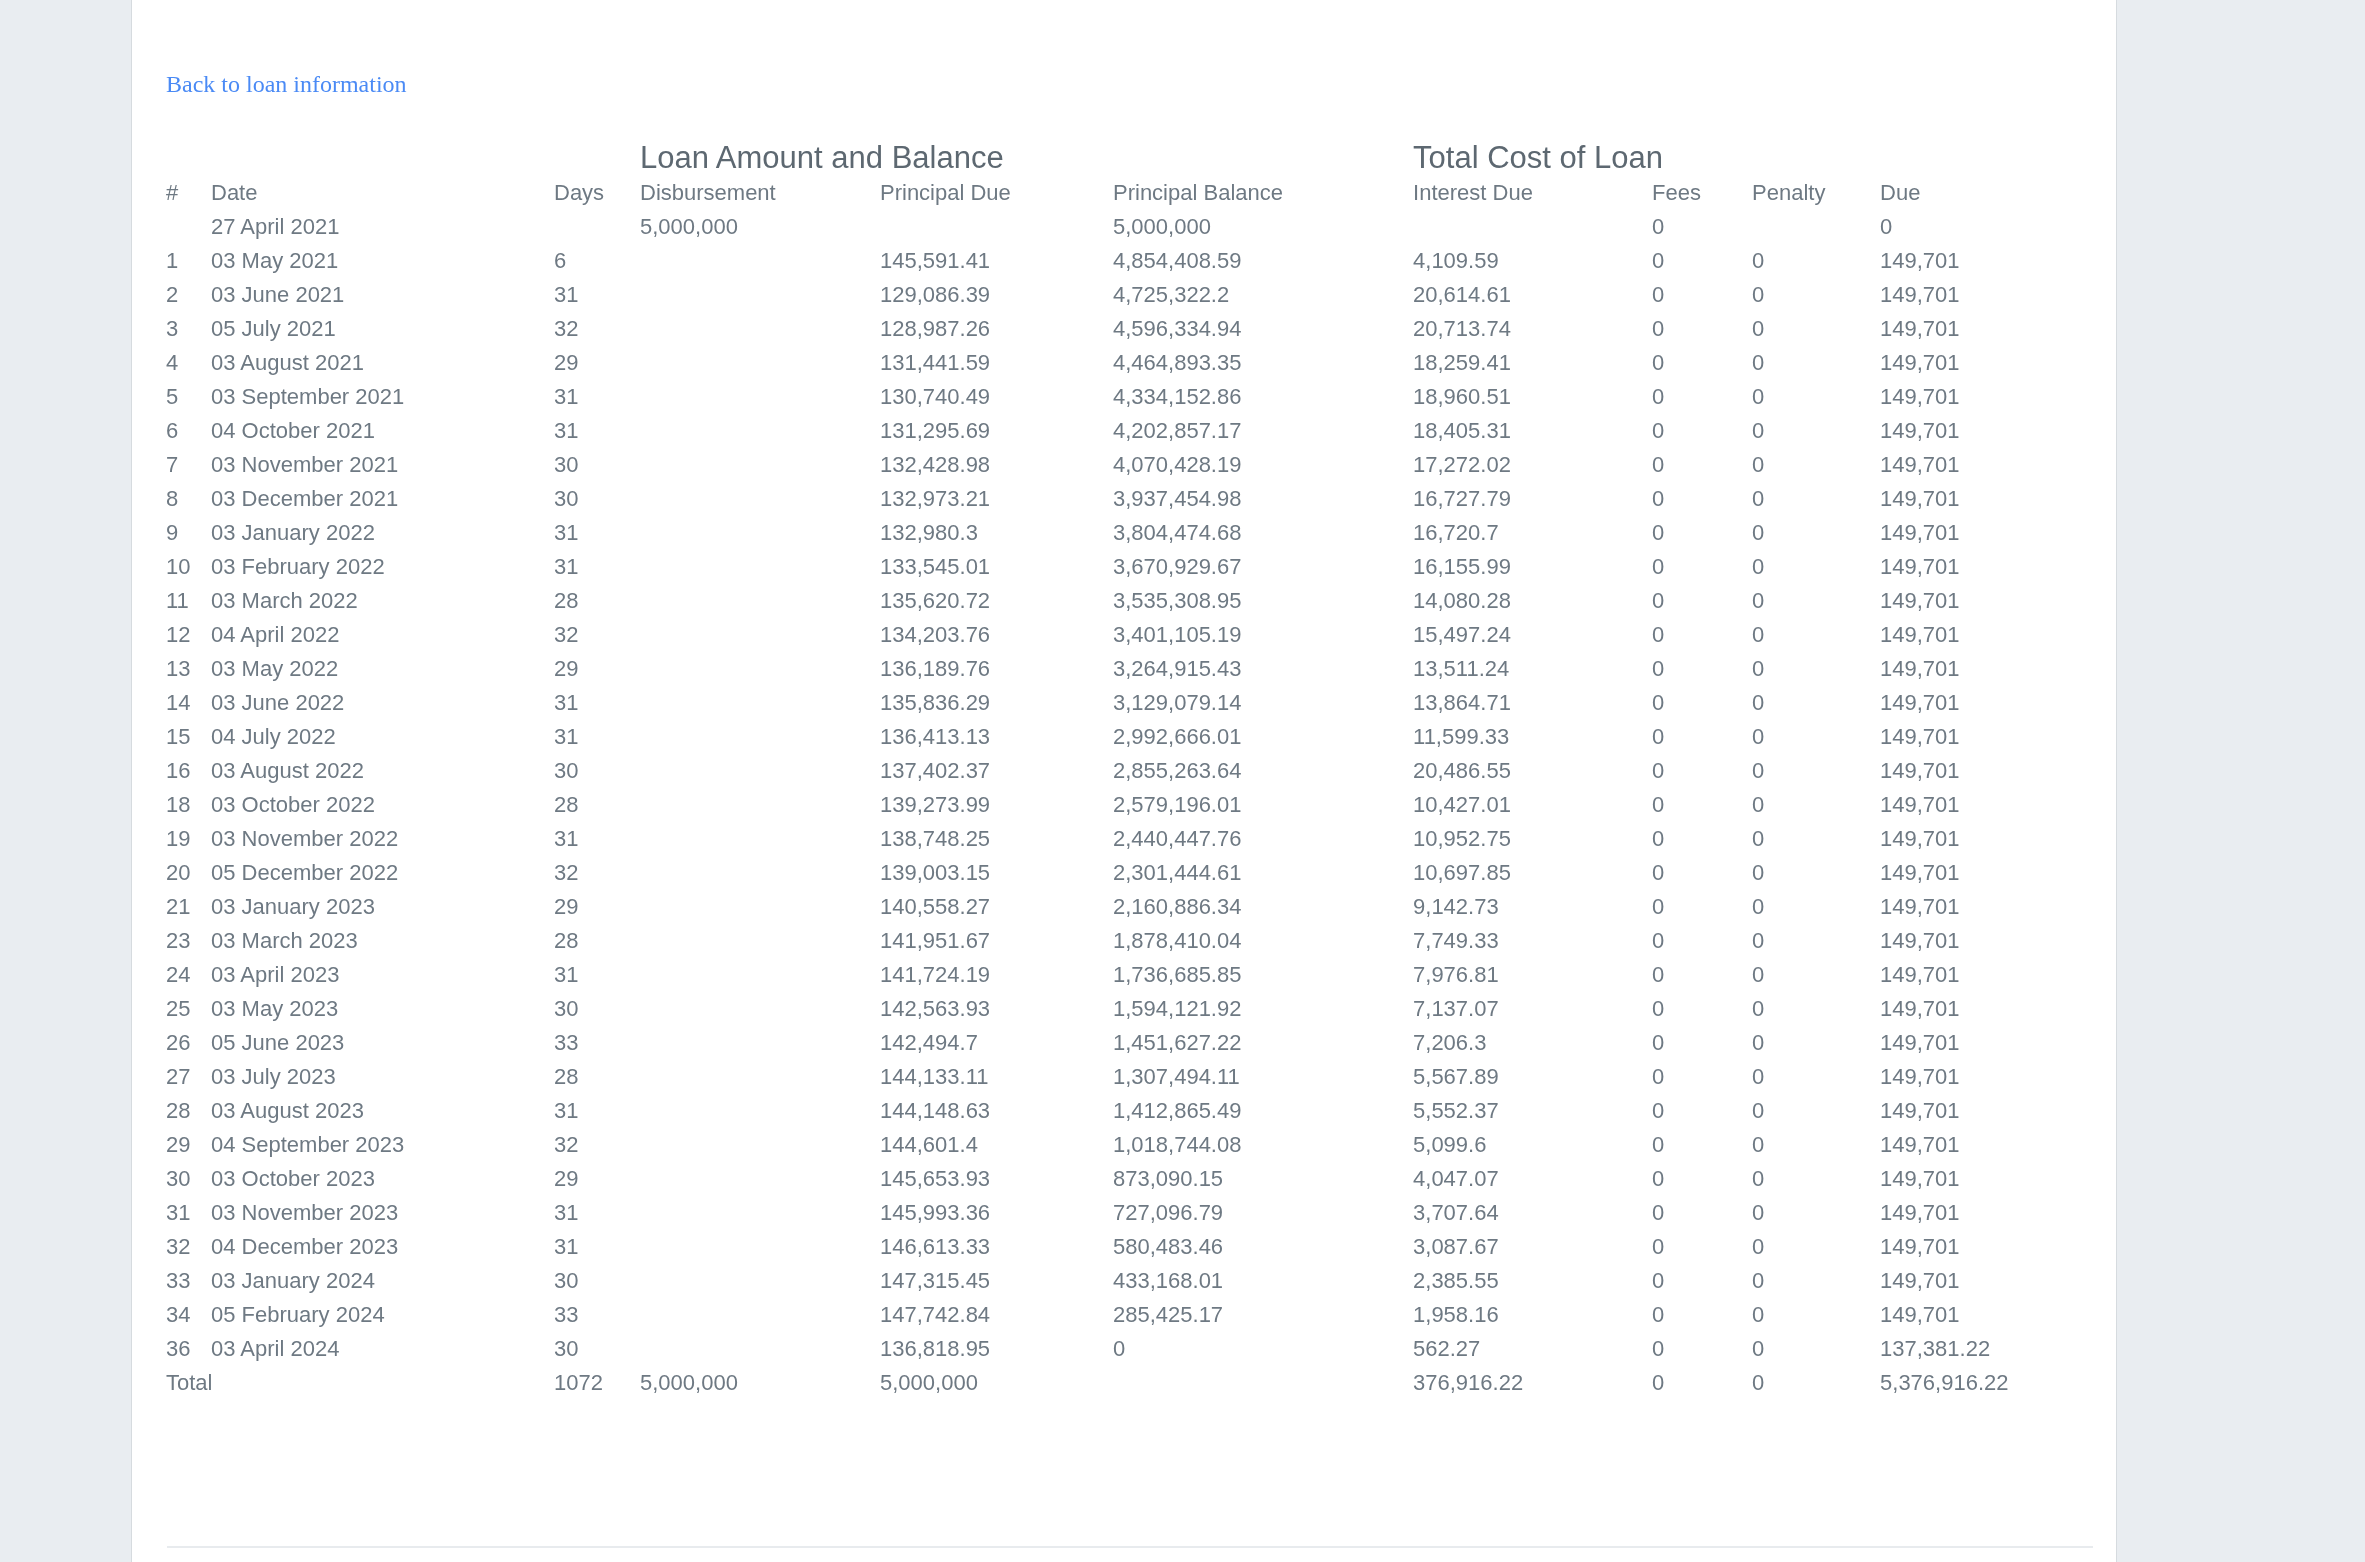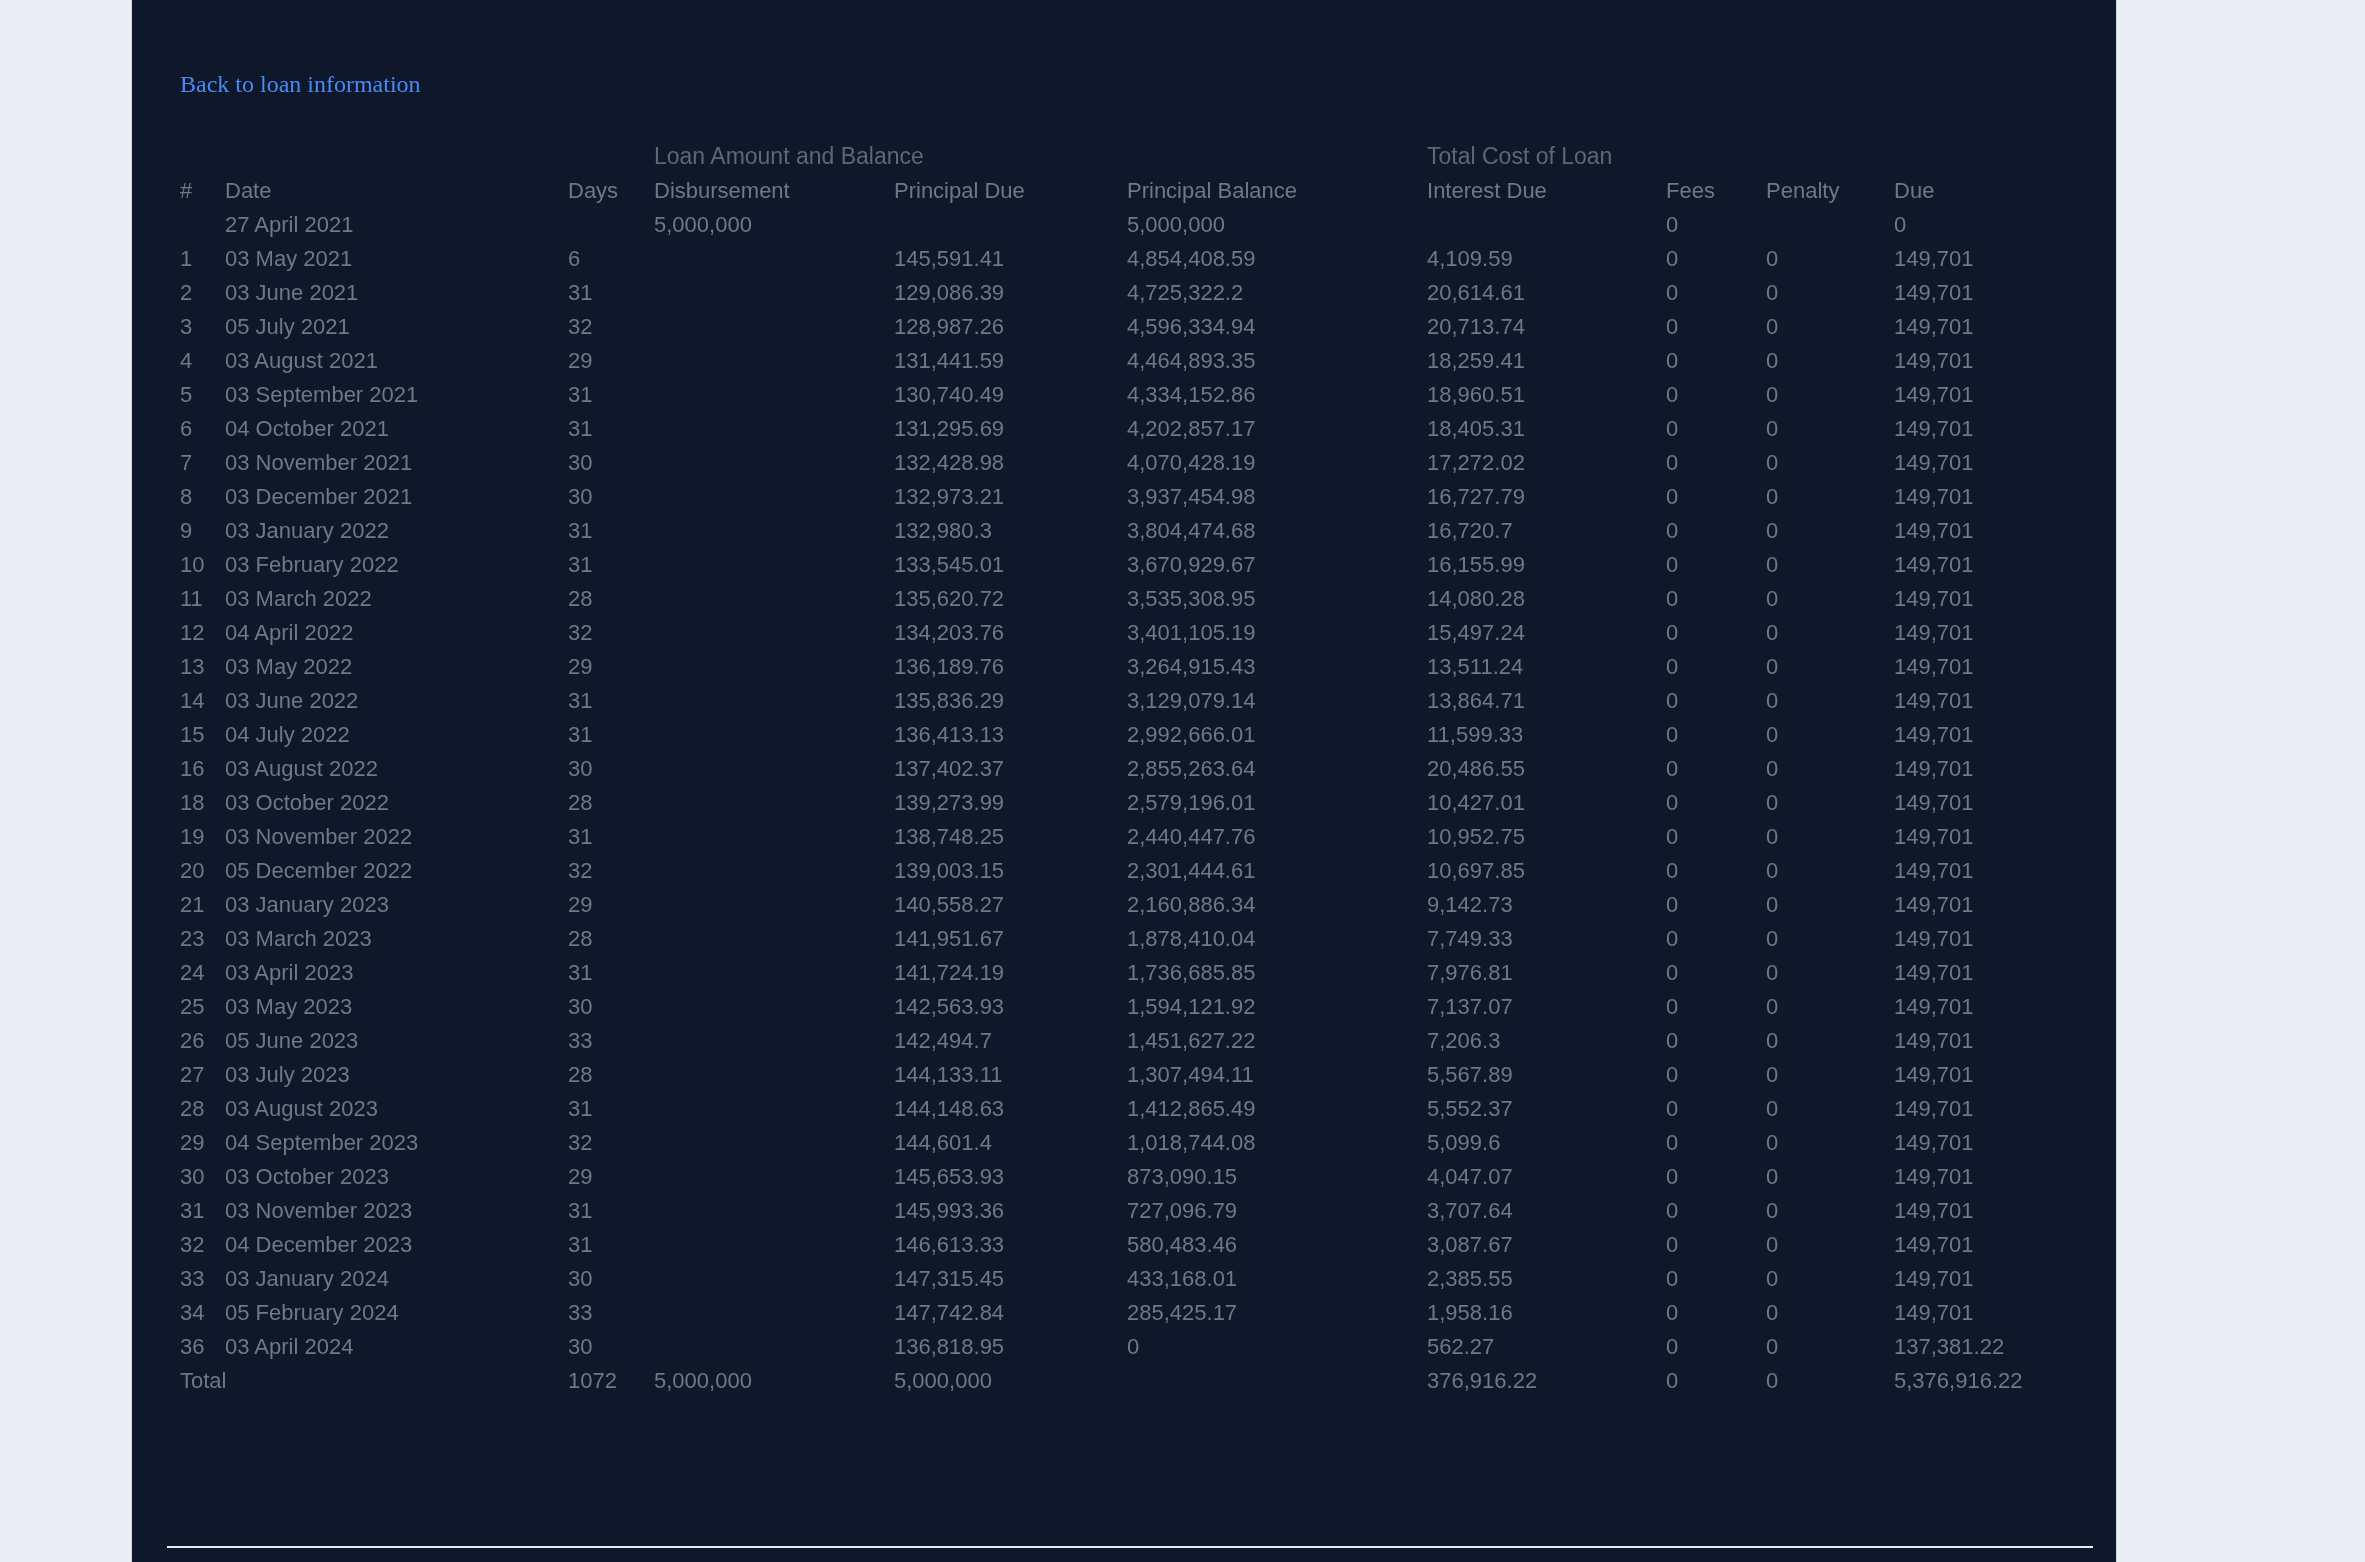--- a/index.html
+++ b/index.html
@@ -10,24 +10,24 @@
     background: #e9edf1;
     overflow: hidden;
     font-family: "Liberation Sans", sans-serif;
   }
   .content-card {
     position: relative;
     box-sizing: border-box;
     margin-left: 131px;
     width: 1986px;
     height: 1563px;
-    background: #0f172a;
+    background: #ffffff;
     border-left: 0.9px solid #d6dbdf;
     border-right: 0.9px solid #d6dbdf;
-    padding: 0 48px;
+    padding: 0 34px;
   }
   .back-link {
     display: inline-block;
     margin-top: 71px;
     font-family: "Liberation Serif", serif;
     font-size: 24px;
     line-height: 1.15;
     color: #4a8af5;
     text-decoration: none;
     cursor: pointer;
@@ -44,21 +44,21 @@
     height: 34px;
     padding: 0;
     text-align: left;
     vertical-align: middle;
     white-space: nowrap;
     overflow: visible;
     font-weight: normal;
   }
   th.group-header {
     font-weight: bold;
-    font-size: 23px;
+    font-size: 31px;
     color: #5d6871;
   }
   .bottom-divider {
     position: absolute;
     left: 35px;
     right: 23px;
     top: 1546px;
     height: 1.8px;
     background: #e8ebee;
   }

